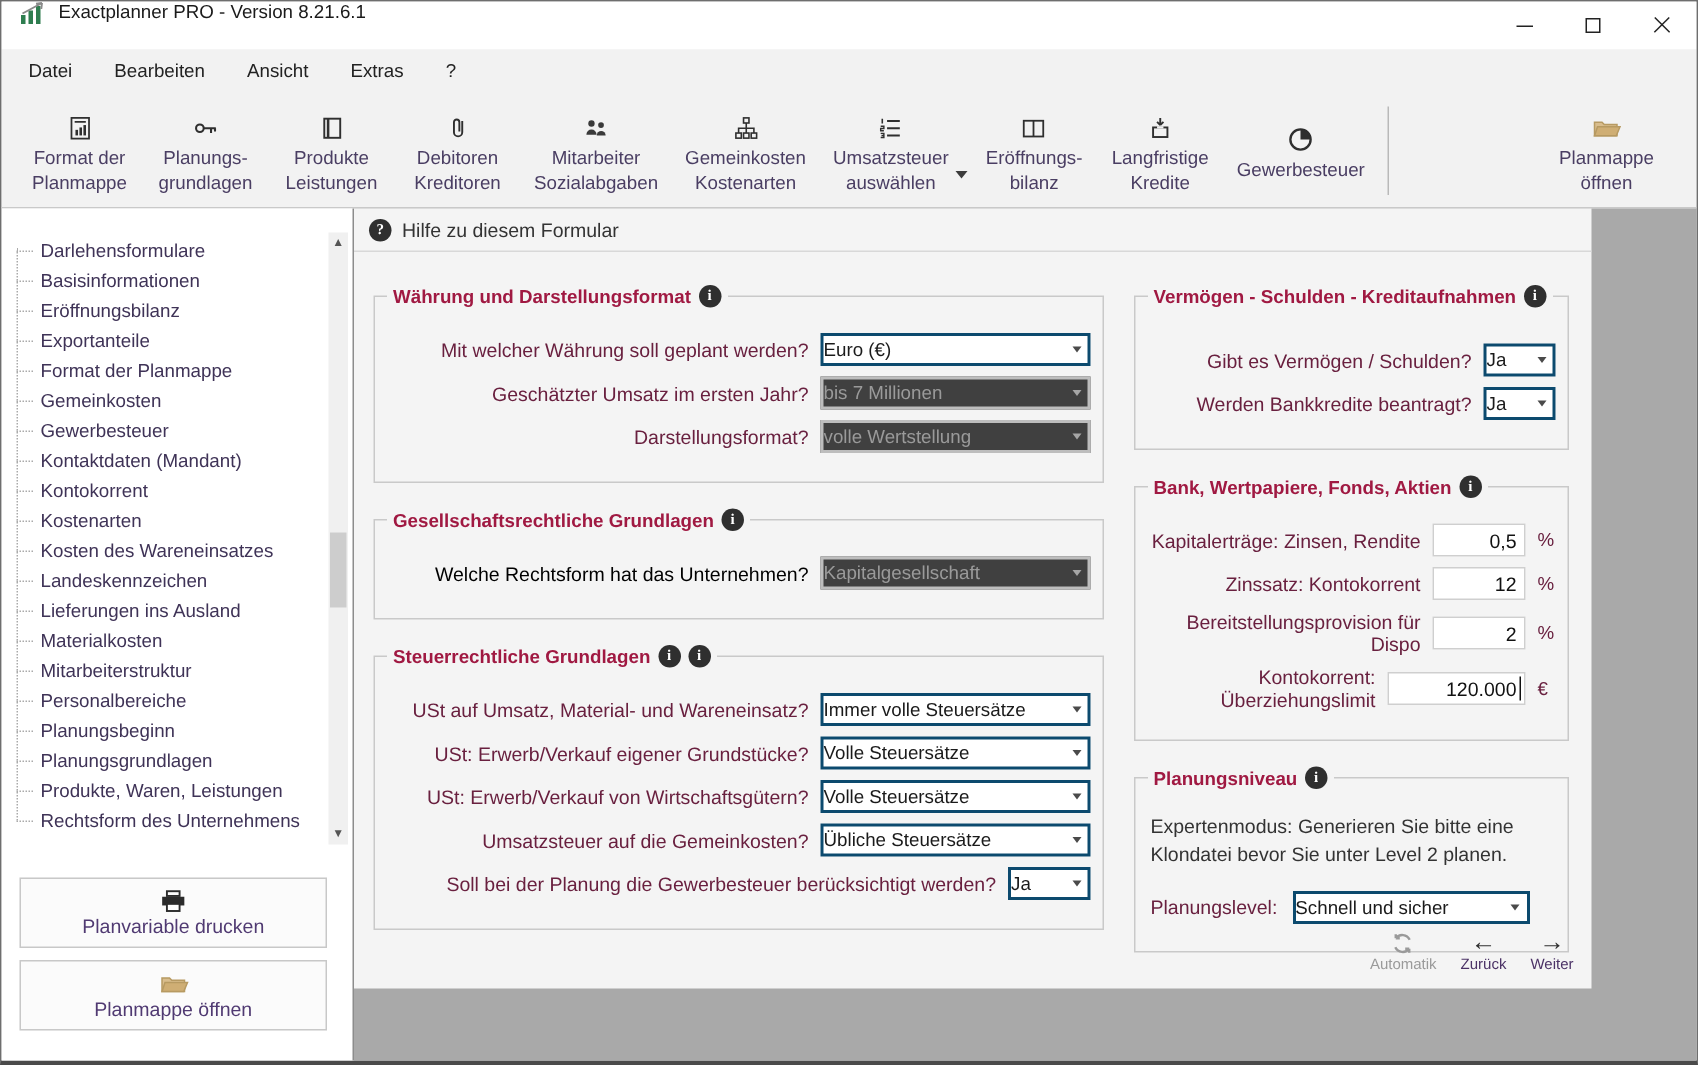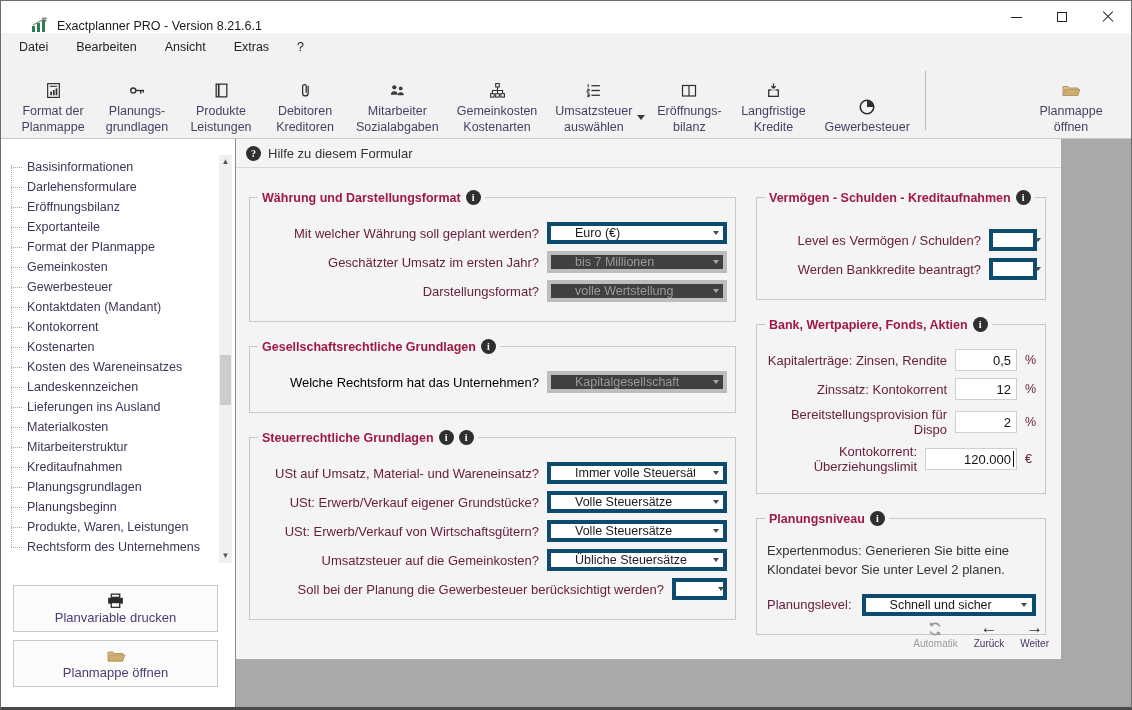--- a/index.html
+++ b/index.html
@@ -1,36 +1,36 @@
 <!DOCTYPE html>
 <html><head>
 <meta charset="utf-8">
 <style>
   * { margin:0; padding:0; box-sizing:border-box; }
   html,body { width:1132px; height:710px; background:#d0d0d0; font-family:"Liberation Sans", sans-serif; }
   .window { position:relative; width:1132px; height:710px; background:#f2f2f2; border:1px solid #6e6e6e; border-bottom:3px solid #4a4a4a; overflow:hidden; }
 
   
-  .titlebar { height:32px; background:#ffffff; display:flex; align-items:flex-end; padding-left:30px; }
+  .titlebar { height:32px; background:#ffffff; display:flex; align-items:flex-start; padding-left:12px; }
   .app-icon { width:18px; height:16px; margin-right:8px; }
   .title-text { font-size:12.5px; color:#1a1a1a; }
   .win-controls { margin-left:auto; display:flex; height:100%; }
   .win-btn { width:46px; height:100%; display:flex; align-items:center; justify-content:center; cursor:default; }
   .ic-min { width:11px; height:1px; background:#222; display:block; }
   .ic-max { width:10px; height:10px; border:1px solid #222; display:block; }
   .ic-close { position:relative; width:12px; height:12px; display:block; }
   .ic-close::before,.ic-close::after { content:""; position:absolute; left:-1px; top:5px; width:14px; height:1.4px; background:#222; }
   .ic-close::before { transform:rotate(45deg); } .ic-close::after { transform:rotate(-45deg); }
 
   
   .menubar { height:28px; background:#f2f2f2; display:flex; align-items:center; padding-left:4px; }
   .menu-item { font-size:12.5px; color:#222; padding:5px 14px; }
 
   
-  .toolbar { height:78px; background:#f2f2f2; border-bottom:1px solid #c9c9c9; display:flex; align-items:flex-end; padding:6px 8px 0 10px; }
+  .toolbar { height:78px; background:#f2f2f2; border-bottom:1px solid #c9c9c9; display:flex; align-items:center; padding:6px 8px 0 10px; }
   .tbtn { display:flex; flex-direction:column; align-items:center; padding:3px 9px; min-width:84px; }
   .ticon { height:20px; display:flex; align-items:center; justify-content:center; margin-bottom:2px; }
   .tlabel { font-size:12.5px; line-height:1.3; color:#4a3e63; text-align:center; white-space:pre-line; }
   .tdrop { align-self:center; margin:24px 2px 0 -4px; }
   .tri-down { width:0; height:0; border-left:4px solid transparent; border-right:4px solid transparent; border-top:5px solid #3c3c3c; display:inline-block; }
   .tsep { width:1px; background:#b9b9b9; align-self:stretch; margin:4px 6px 8px 6px; }
   .tbtn-open { margin-left:auto; margin-right:10px; }
 
   
   .body { display:flex; height:647px; }
@@ -60,28 +60,28 @@
   
   .columns { display:flex; padding:22px 15px 0 13px; gap:20px; }
   .col-left { width:487px; } .col-right { width:290px; }
   fieldset { border:1px solid #c9c9c9; padding:10px 8px 12px 8px; margin-bottom:17px; }
   legend { font-size:12.5px; font-weight:600; color:#a01942; padding:0 4px; display:flex; align-items:flex-end; gap:5px; }
   .info-ic { width:15px; height:15px; font-size:10px; }
   .frow { display:flex; align-items:center; justify-content:flex-end; gap:8px; margin:7px 0; }
   .flabel { font-size:13px; color:#69203f; text-align:right; }
   .flabel.dim { color:#000000; }
 
-  .combo { display:inline-flex; align-items:center; height:22px; border:4px solid #0c4a6e; background:#ffffff; padding-left:24px; flex:none;gap:13px; }
+  .combo { display:inline-flex; align-items:center; height:22px; border:2px solid #0c4a6e; background:#ffffff; padding-left:0; flex:none;gap:13px; }
   .combo-text { font-size:12.5px; color:#1a1a1a; white-space:nowrap; overflow:hidden; flex:1; }
   .combo-arrow { width:15px; display:flex; justify-content:center; flex:none; }
   .combo-arrow i { width:0; height:0; border-left:3.5px solid transparent; border-right:3.5px solid transparent; border-top:4.5px solid #4a4a4a; }
   .combo.disabled { background:#404040; border-color:#bdbdbd; }
   .combo.disabled .combo-text { color:#9a9a9a; }
   .combo.disabled .combo-arrow i { border-top-color:#a6a6a6; }
-  .w180 { width:180px; } .w55 { width:55px; } .w48 { width:48px; } .w190 { width:174px; }
+  .w180 { width:180px; } .w55 { width:55px; } .w48 { width:48px; } .w190 { width:158px; }
 
   .numwrap { position:relative; display:inline-flex; flex:none; }
   input.num { height:22px; border:1px solid #cfcfcf; background:#fff; font-family:"Liberation Sans", sans-serif; font-size:13px; color:#111; text-align:right; padding-right:5px; outline:none; }
   .w62 { width:62px; } .w92 { width:92px; }
   .caret { position:absolute; right:3px; top:3px; width:1px; height:16px; background:#111; animation:blink 1s steps(1) infinite; }
   @keyframes blink { 50% { opacity:0; } }
   .unit { font-size:12.5px; color:#69203f; width:12px; flex:none; }
 
   .note { font-size:13px; color:#333; line-height:1.45; margin:6px 2px 14px 2px; }
   .level-row { display:flex; align-items:center; gap:10px; margin:4px 0 6px 2px; }
@@ -253,38 +253,38 @@
       </span>
       <span class="tlabel">Planmappe
 öffnen</span>
     </div>
   </div>
 
   <div class="body">
 
     <div class="sidebar">
       <ul class="tree">
+        <li>Darlehensformulare</li>
         <li>Basisinformationen</li>
-        <li>Darlehensformulare</li>
         <li>Eröffnungsbilanz</li>
         <li>Exportanteile</li>
         <li>Format der Planmappe</li>
         <li>Gemeinkosten</li>
         <li>Gewerbesteuer</li>
         <li>Kontaktdaten (Mandant)</li>
         <li>Kontokorrent</li>
         <li>Kostenarten</li>
         <li>Kosten des Wareneinsatzes</li>
         <li>Landeskennzeichen</li>
         <li>Lieferungen ins Ausland</li>
         <li>Materialkosten</li>
         <li>Mitarbeiterstruktur</li>
-        <li>Kreditaufnahmen</li>
+        <li>Personalbereiche</li>
+        <li>Planungsbeginn</li>
         <li>Planungsgrundlagen</li>
-        <li>Planungsbeginn</li>
         <li>Produkte, Waren, Leistungen</li>
         <li>Rechtsform des Unternehmens</li>
       </ul>
       <div class="sb-scroll">
         <div class="sb-arrow sb-up">▲</div>
         <div class="sb-thumb"></div>
         <div class="sb-arrow sb-down">▼</div>
       </div>
       <div class="sb-buttons">
         <div class="sb-btn">
@@ -420,21 +420,21 @@
             </fieldset>
           </div>
 
           <div class="col-right">
             <fieldset>
               <legend>
                 <span>Vermögen - Schulden - Kreditaufnahmen</span>
                 <span class="circle-ic info-ic">i</span>
               </legend>
               <div class="frow" style="margin-top:14px;">
-                <span class="flabel">Level es Vermögen / Schulden?</span>
+                <span class="flabel">Gibt es Vermögen / Schulden?</span>
                 <div class="combo w48">
                   <span class="combo-text">Ja</span>
                   <span class="combo-arrow">
                       <i></i>
                     </span>
                 </div>
               </div>
               <div class="frow">
                 <span class="flabel">Werden Bankkredite beantragt?</span>
                 <div class="combo w48">

